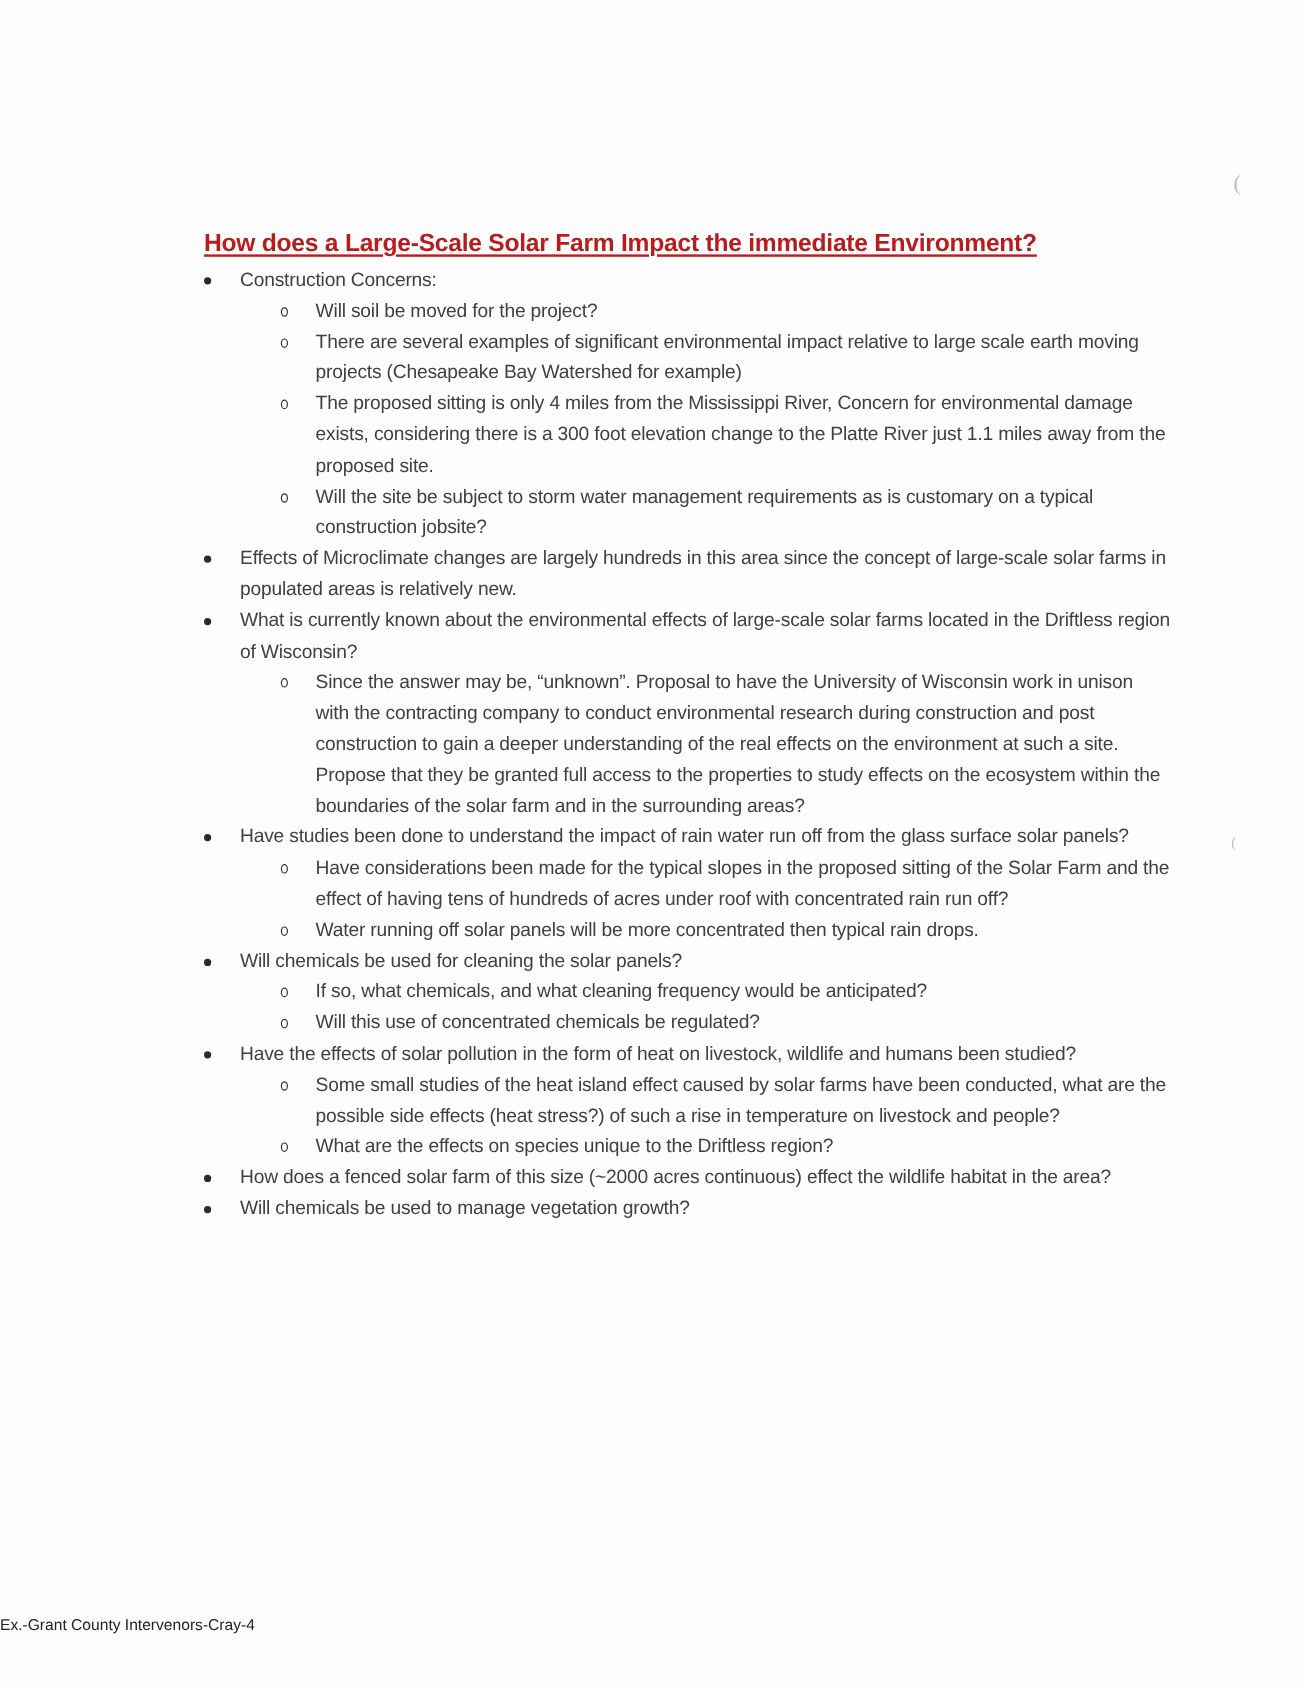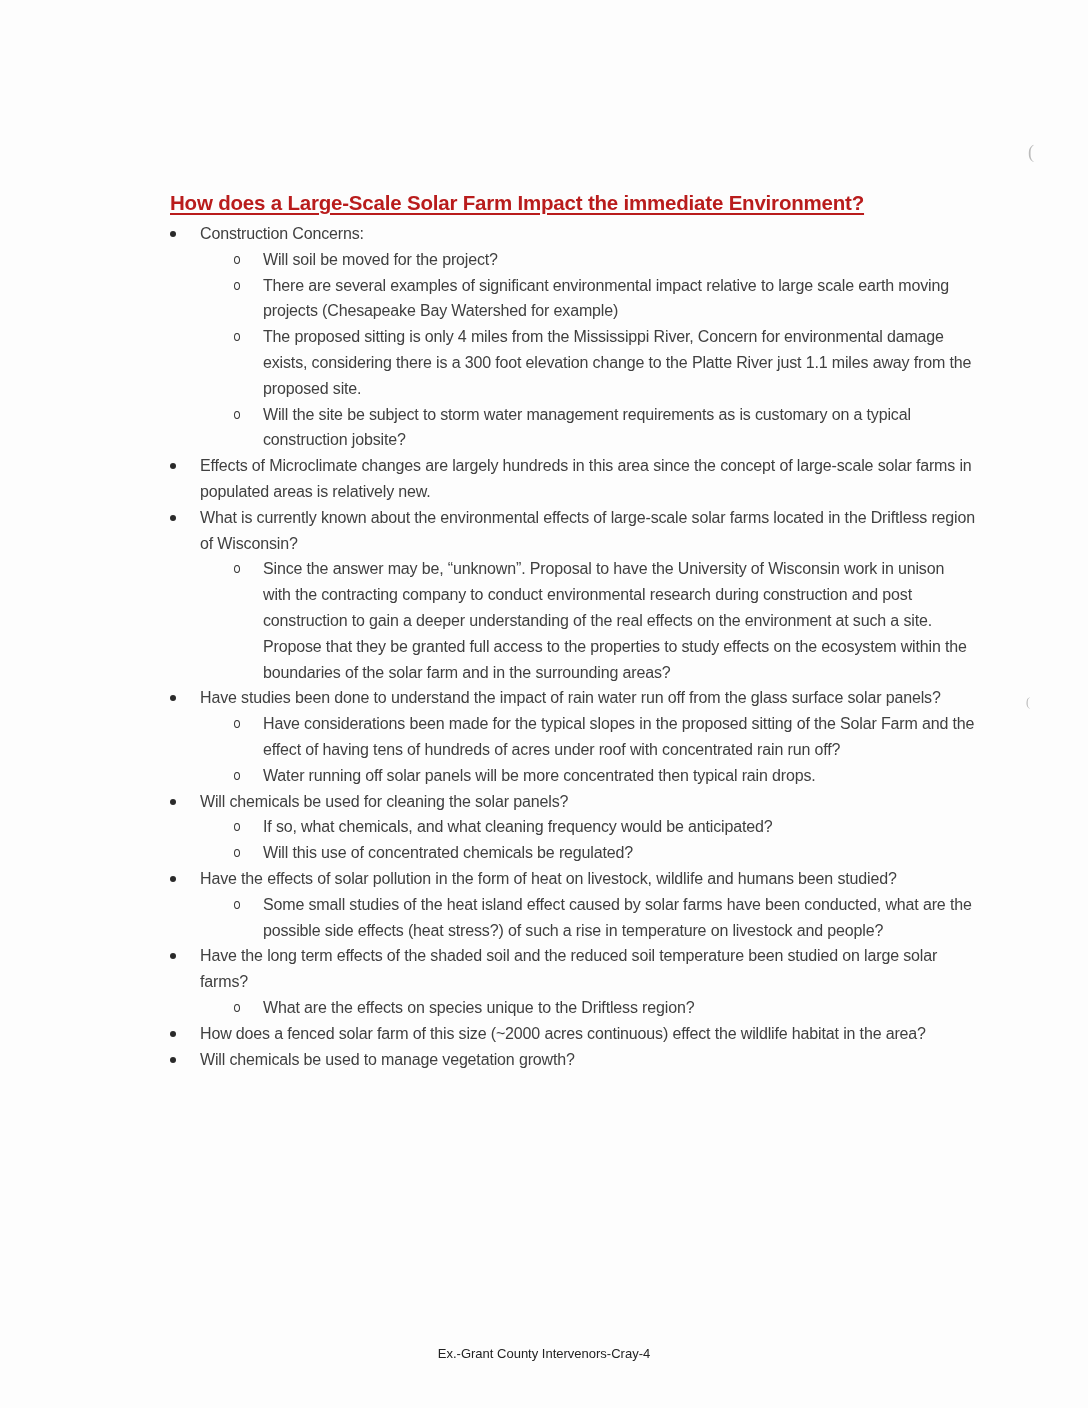--- a/index.html
+++ b/index.html
@@ -71,21 +71,21 @@
       height: 8px;
       border-radius: 50%;
       border: 1.2px solid #333;
       box-sizing: border-box;
     }
     .footer {
       position: absolute;
       left: 0;
       width: 1088px;
       top: 1346px;
-      text-align: center;
+      text-align: left;
       font-family: "Liberation Sans", sans-serif;
       font-size: 13px;
       color: #222;
     }
     .mark {
       position: absolute;
       color: #bbb;
       font-family: "Liberation Serif", serif;
     }
   </style>
@@ -105,21 +105,20 @@
       <div class="item"><span class="bullet"></span><span>What is currently known about the environmental effects of large-scale solar farms located in the Driftless region of Wisconsin?</span></div>
       <div class="sub"><span class="circle"></span><span>Since the answer may be, “unknown”.  Proposal to have the University of Wisconsin work in unison with the contracting company to conduct environmental research during construction and post construction to gain a deeper understanding of the real effects on the environment at such a site.  Propose that they be granted full access to the properties to study effects on the ecosystem within the boundaries of the solar farm and in the surrounding areas?</span></div>
       <div class="item"><span class="bullet"></span><span>Have studies been done to understand the impact of rain water run off from the glass surface solar panels?</span></div>
       <div class="sub"><span class="circle"></span><span>Have considerations been made for the typical slopes in the proposed sitting of the Solar Farm and the effect of having tens of hundreds of acres under roof with concentrated rain run off?</span></div>
       <div class="sub"><span class="circle"></span><span>Water running off solar panels will be more concentrated then typical rain drops.</span></div>
       <div class="item"><span class="bullet"></span><span>Will chemicals be used for cleaning the solar panels?</span></div>
       <div class="sub"><span class="circle"></span><span>If so, what chemicals, and what cleaning frequency would be anticipated?</span></div>
       <div class="sub"><span class="circle"></span><span>Will this use of concentrated chemicals be regulated?</span></div>
       <div class="item"><span class="bullet"></span><span>Have the effects of solar pollution in the form of heat on livestock, wildlife and humans been studied?</span></div>
       <div class="sub"><span class="circle"></span><span>Some small studies of the heat island effect caused by solar farms have been conducted, what are the possible side effects (heat stress?) of such a rise in temperature on livestock and people?</span></div>
-      <div class="item"><span class="bullet"></span><span>Have the long term effects of the shaded soil and the reduced soil temperature been studied on large solar farms?</span></div>
       <div class="sub"><span class="circle"></span><span>What are the effects on species unique to the Driftless region?</span></div>
       <div class="item"><span class="bullet"></span><span>How does a fenced solar farm of this size (~2000 acres continuous) effect the wildlife habitat in the area?</span></div>
       <div class="item"><span class="bullet"></span><span>Will chemicals be used to manage vegetation growth?</span></div>
     </div>
 
   <div class="footer">Ex.-Grant County Intervenors-Cray-4</div>
 
   <span class="mark" style="left:1028px;top:142px;font-size:18px;">(</span>
   <span class="mark" style="left:1026px;top:695px;font-size:12px;">(</span>
 </div>

